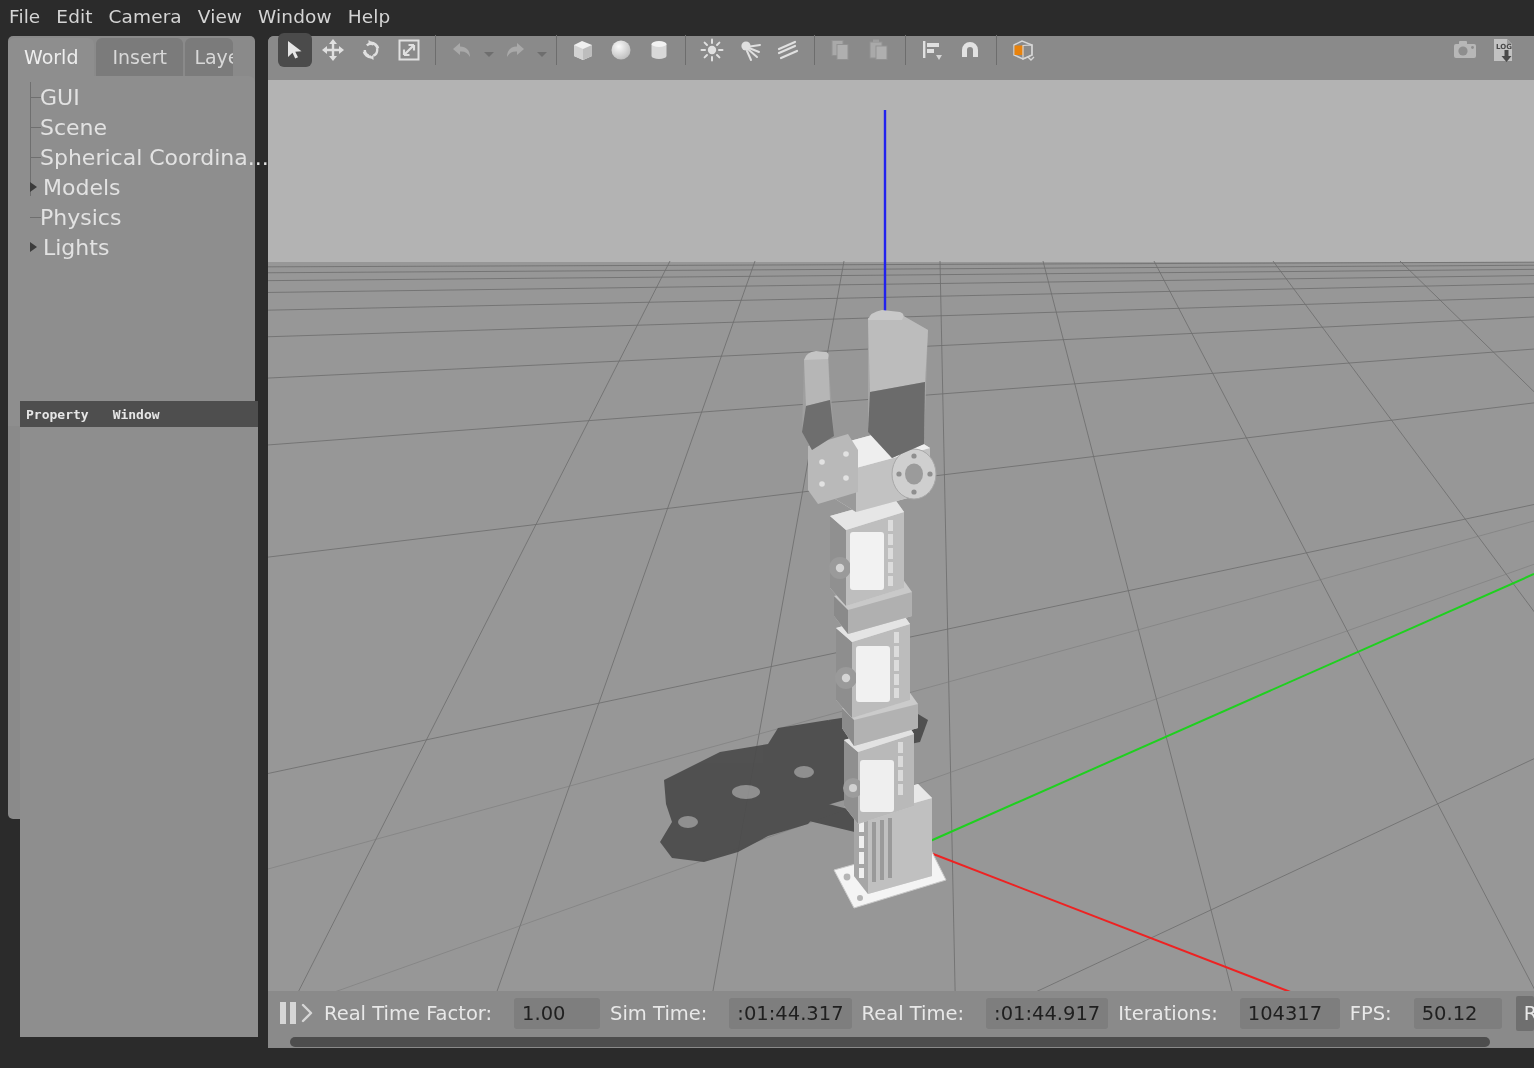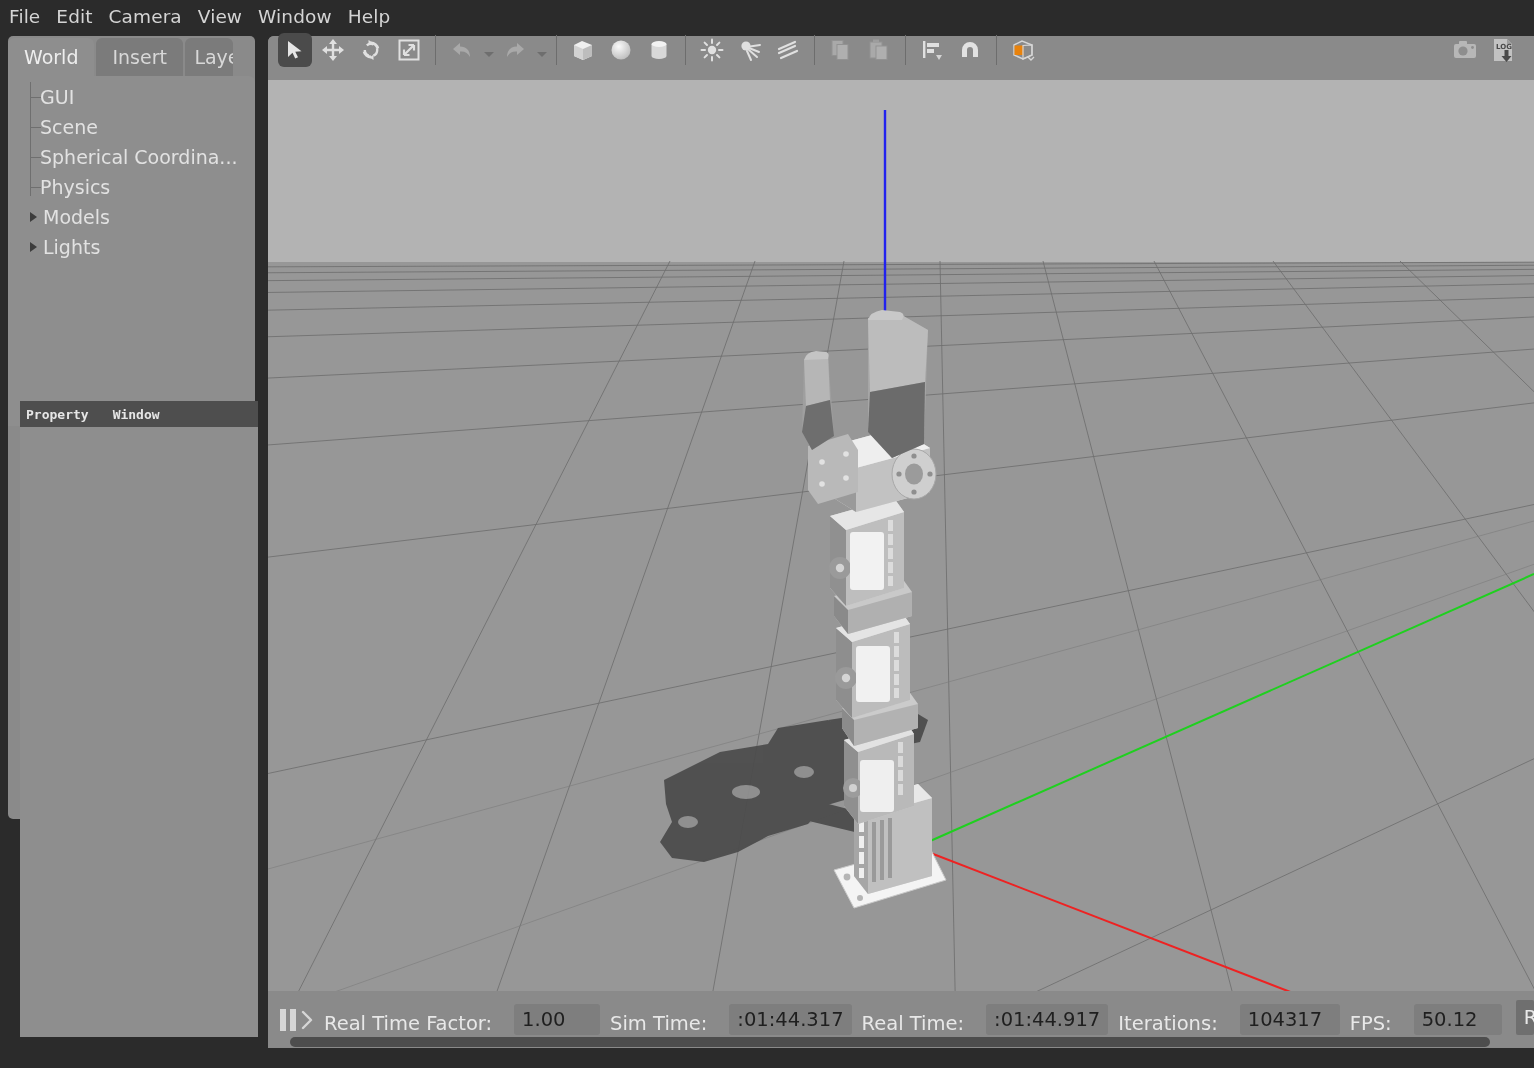--- a/index.html
+++ b/index.html
@@ -38,21 +38,21 @@
   }
   .tab.active { background: #8e8e8e; color: #eeeeee; }
   .tab.clipped { overflow: hidden; max-width: 48px; padding-right: 0; }
 
   #tree {
     position: absolute; left: 0; top: 40px; width: 247px; height: 350px;
     background: #8e8e8e; border-radius: 0 6px 0 0; padding-top: 6px;
   }
   .tree-row {
     height: 30px; display: flex; align-items: center; padding-left: 14px;
-    color: #e2e2e2; font-size: 19px; cursor: default; position: relative;
+    color: #e2e2e2; font-size: 22px; cursor: default; position: relative;
   }
   .tree-stem {
     position: absolute; left: 22px; width: 11px; height: 1px; background: #6f6f6f;
   }
   .tree-vline {
     position: absolute; left: 22px; top: 6px; width: 1px; height: 114px; background: #6f6f6f;
   }
   .tree-caret {
     width: 0; height: 0; border-left: 7px solid #3c3c3c;
     border-top: 5px solid transparent; border-bottom: 5px solid transparent;
@@ -119,21 +119,21 @@
     position: absolute; left: 0; top: 182px; width: 100%; height: 773px;
     background: #979797;
   }
   #grid-svg, #axes-svg, #robot-svg {
     position: absolute; left: 0; top: 0; width: 1266px; height: 955px;
   }
 
   
   #statusbar {
     position: absolute; left: 0; bottom: 13px; width: 1266px; height: 44px;
-    background: #8a8a8a; display: flex; align-items: flex-end; padding-left: 6px;
+    background: #8a8a8a; display: flex; align-items: center; padding-left: 6px;
   }
   .sb-label { color: #e8e8e8; font-size: 19.5px; white-space: nowrap; margin-left: 10px; }
   .sb-value {
     background: #7e7e7e; border-radius: 3px; color: #1f1f1f; font-size: 19.5px;
     padding: 4px 8px; margin-left: 22px; white-space: nowrap;
     display: inline-flex; align-items: center;
   }
   .sb-value.w-rtf { min-width: 86px; }
   .sb-value.w-iter { min-width: 100px; }
   .sb-value.w-fps { min-width: 88px; }
@@ -190,27 +190,27 @@
       <span class="tree-label">GUI</span>
     </div>
     <div class="tree-row">
       <span class="tree-stem"></span>
       <span class="tree-label">Scene</span>
     </div>
     <div class="tree-row">
       <span class="tree-stem"></span>
       <span class="tree-label">Spherical Coordina...</span>
     </div>
+    <div class="tree-row has-caret">
+      <span class="tree-caret"></span>
+      <span class="tree-label">Models</span>
+    </div>
     <div class="tree-row">
       <span class="tree-stem"></span>
       <span class="tree-label">Physics</span>
-    </div>
-    <div class="tree-row has-caret">
-      <span class="tree-caret"></span>
-      <span class="tree-label">Models</span>
     </div>
     <div class="tree-row has-caret">
       <span class="tree-caret"></span>
       <span class="tree-label">Lights</span>
     </div>
   </div>
 
   <div id="prop-header">
     <span class="col-prop">Property</span>
     <span class="col-val">Window</span>

